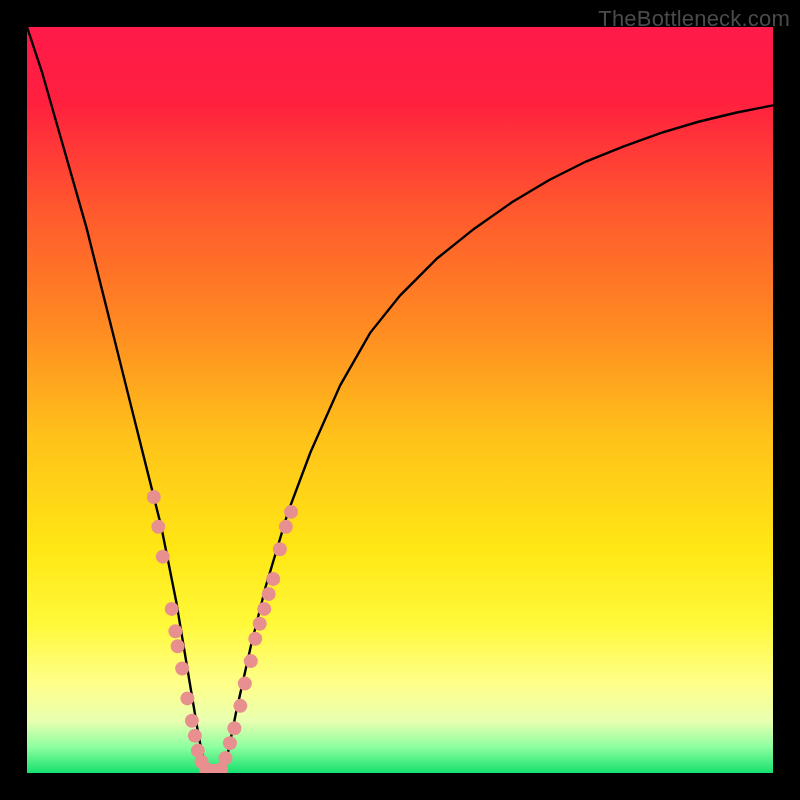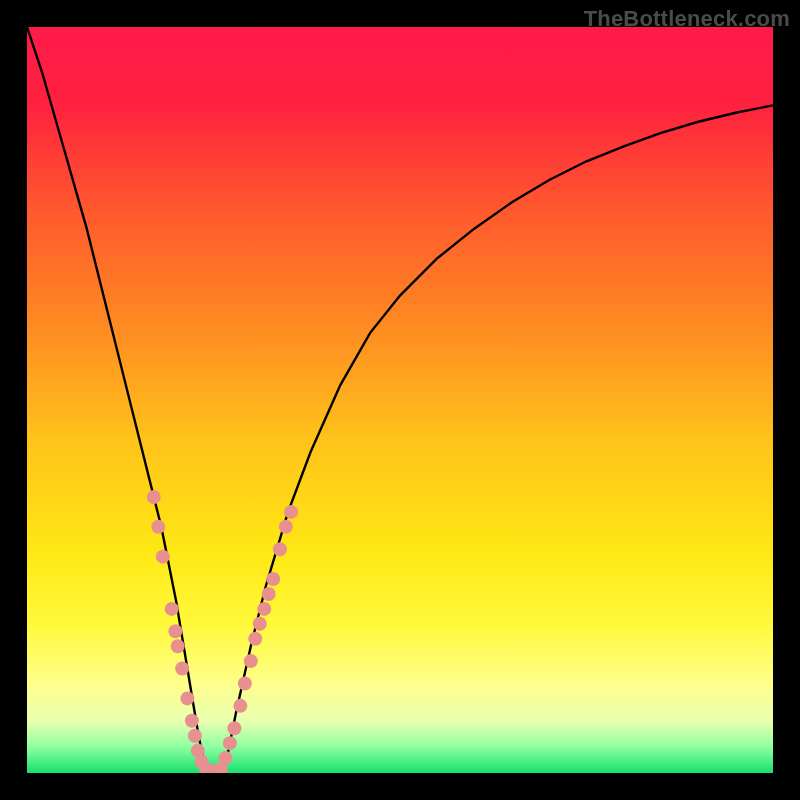--- a/index.html
+++ b/index.html
@@ -33,21 +33,21 @@
     top: 0;
     width: 100%;
     height: 100%;
   }
   .watermark {
     position: absolute;
     top: 6px;
     right: 10px;
     color: #4b4b4b;
     font-size: 22px;
-    font-weight: 700;
+    font-weight: 400;
     letter-spacing: 0.2px;
     user-select: none;
   }
   svg.curve {
     position: absolute;
     left: 0;
     top: 0;
     width: 100%;
     height: 100%;
   }

